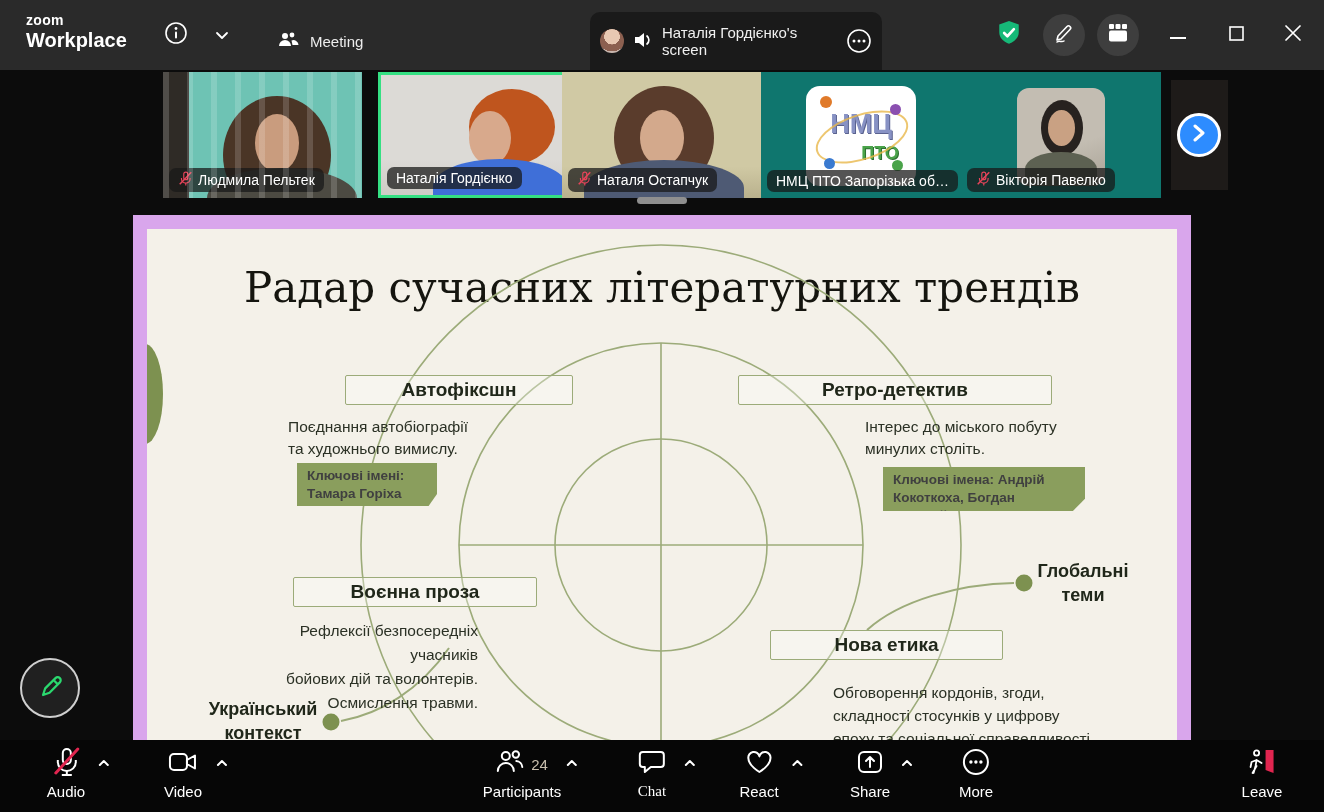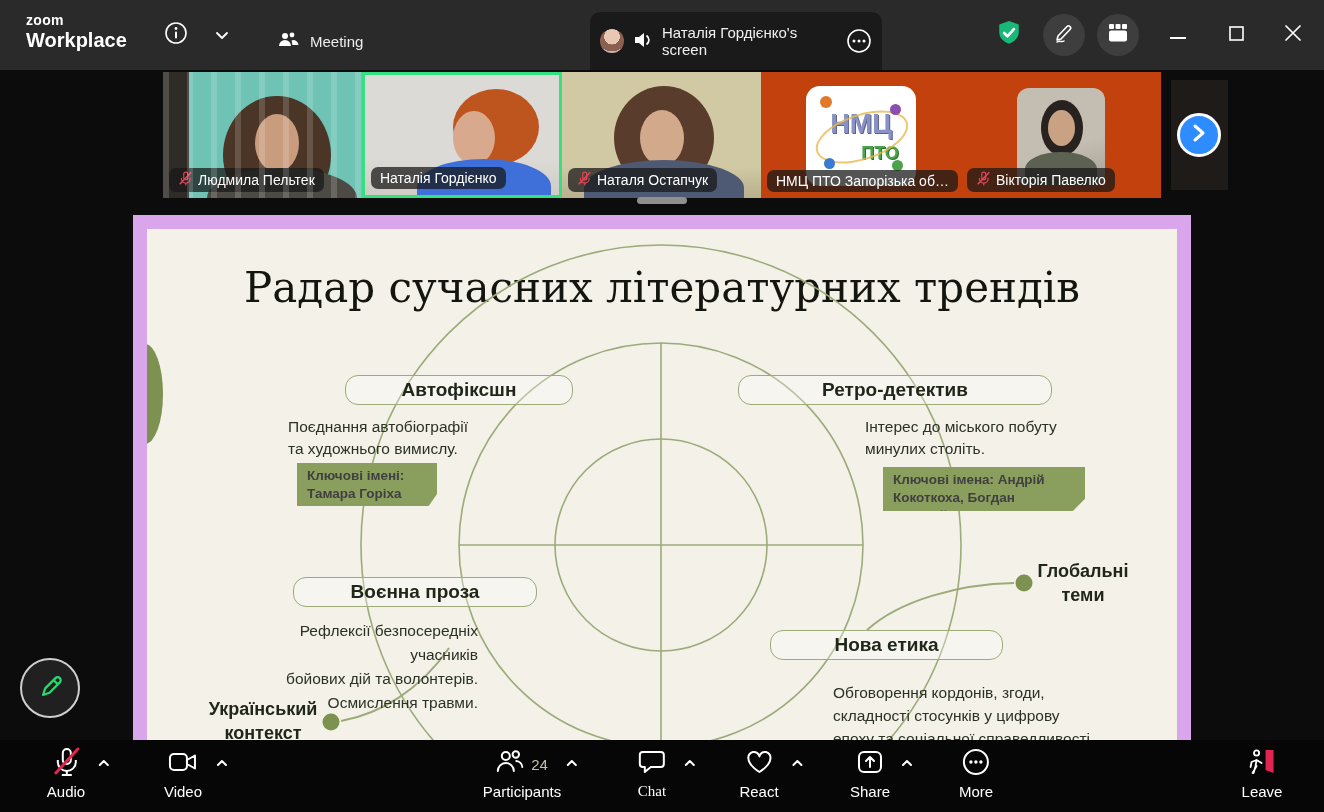--- a/index.html
+++ b/index.html
@@ -23,21 +23,21 @@
           background:radial-gradient(circle at 50% 32%,#e8c8b2 0 38%,#8c6050 39% 72%,#c9b6ae 73%);}
   .ellipsis-btn{margin-left:auto;display:flex;}
   .shield{position:absolute;left:988px;top:14px;width:42px;height:42px;display:flex;align-items:center;justify-content:center;}
   .circle-btn{position:absolute;top:14px;width:42px;height:42px;border-radius:50%;background:#3e3e3e;
               display:flex;align-items:center;justify-content:center;}
   .pen-btn{left:1043px;} .apps-btn{left:1097px;}
   .win-ctrl{position:absolute;top:13px;height:44px;width:46px;display:flex;align-items:center;justify-content:center;}
   .min-btn{left:1155px;} .max-btn{left:1213px;} .close-btn{left:1270px;}
 
   
-  .tile{position:absolute;top:72px;height:126px;overflow:hidden;background:#c2410c;box-sizing:border-box;}
+  .tile{position:absolute;top:72px;height:126px;overflow:hidden;background:#0f766e;box-sizing:border-box;}
   .tile.active{border:3px solid #35e083;}
   .fig{position:absolute;inset:0;}
   .hair,.face,.torso{position:absolute;border-radius:50%;}
   .torso{border-radius:50% 50% 0 0;}
   .name-badge{position:absolute;left:6px;bottom:6px;display:flex;align-items:center;gap:5px;
               background:rgba(24,24,24,.74);border-radius:7px;padding:3px 9px;color:#fff;font-size:14px;
               white-space:nowrap;max-width:calc(100% - 12px);overflow:hidden;}
   .t1{background:linear-gradient(90deg,#2f2b26 0 13%,#6ec3b4 13%),#6ec3b4;}
   .t1::after{content:"";position:absolute;inset:0;
              background:repeating-linear-gradient(90deg,rgba(255,255,255,.16) 0 6px,transparent 6px 24px);}
@@ -57,21 +57,21 @@
             border:3px solid #fff;display:flex;align-items:center;justify-content:center;}
   .drag-handle{position:absolute;left:637px;top:197px;width:50px;height:7px;border-radius:4px;background:#8f8f8f;}
 
   
   .slide{position:absolute;left:133px;top:215px;width:1058px;height:525px;box-sizing:border-box;
          border:14px solid #d9a6ec;border-bottom:0;background:#f4f1e9;}
   .slide-inner{position:absolute;inset:0;}
   .slide-title{position:absolute;left:0;width:100%;top:34px;text-align:center;
                font-family:"DejaVu Serif",serif;font-size:42px;color:#15150f;}
   .radar-svg{position:absolute;left:0;top:0;}
-  .trend-box{position:absolute;border:1.6px solid #9cab79;border-radius:13px;background:rgba(255,255,255,.30);
+  .trend-box{position:absolute;border:1.6px solid #9cab79;border-radius:2px;background:rgba(255,255,255,.30);
              display:flex;align-items:center;justify-content:center;font-weight:bold;font-size:19px;color:#20271a;
              box-sizing:border-box;}
   .desc{position:absolute;font-weight:normal;font-size:15.5px;line-height:22px;color:#2b3125;white-space:pre-line;}
   .key-badge{position:absolute;background:#8a9e5d;color:#404040;font-weight:bold;font-size:13.5px;line-height:18px;
              padding:4px 10px;white-space:pre-line;box-sizing:border-box;
              clip-path:polygon(0 0,100% 0,100% 72%,94% 100%,0 100%);}
   .axis-label{position:absolute;font-weight:bold;font-size:18px;color:#20271a;text-align:center;
               white-space:pre-line;line-height:24px;}
 
   
@@ -209,21 +209,21 @@
             <rect x="9" y="2" width="7" height="13" rx="3.5" fill="none" stroke="#e8445a" stroke-width="2"></rect>
             <path d="M5 12v1.5a7.5 7.5 0 0 0 15 0V12" fill="none" stroke="#e8445a" stroke-width="2"></path>
             <path d="M12.5 21v4" stroke="#e8445a" stroke-width="2"></path>
             <path d="M2 23L22 2" stroke="#e8445a" stroke-width="2.6"></path>
           </svg>
       </span>
       <span>Людмила Пельтек</span>
     </div>
   </div>
 
-  <div class="tile t2 active" style="left:362px;width:200px;">
+  <div class="tile t2 active" style="left:378px;width:200px;">
     <div class="fig">
       <div class="hair" style="left:88px;top:14px;width:86px;height:76px;background:#bf551e;"></div>
       <div class="face" style="left:88px;top:36px;width:42px;height:54px;background:#d8a98c;"></div>
       <div class="torso" style="left:52px;top:84px;width:134px;height:54px;background:#3f6fd8;"></div>
     </div>
     <div class="name-badge">
       <span>Наталія Гордієнко</span>
     </div>
   </div>
 

